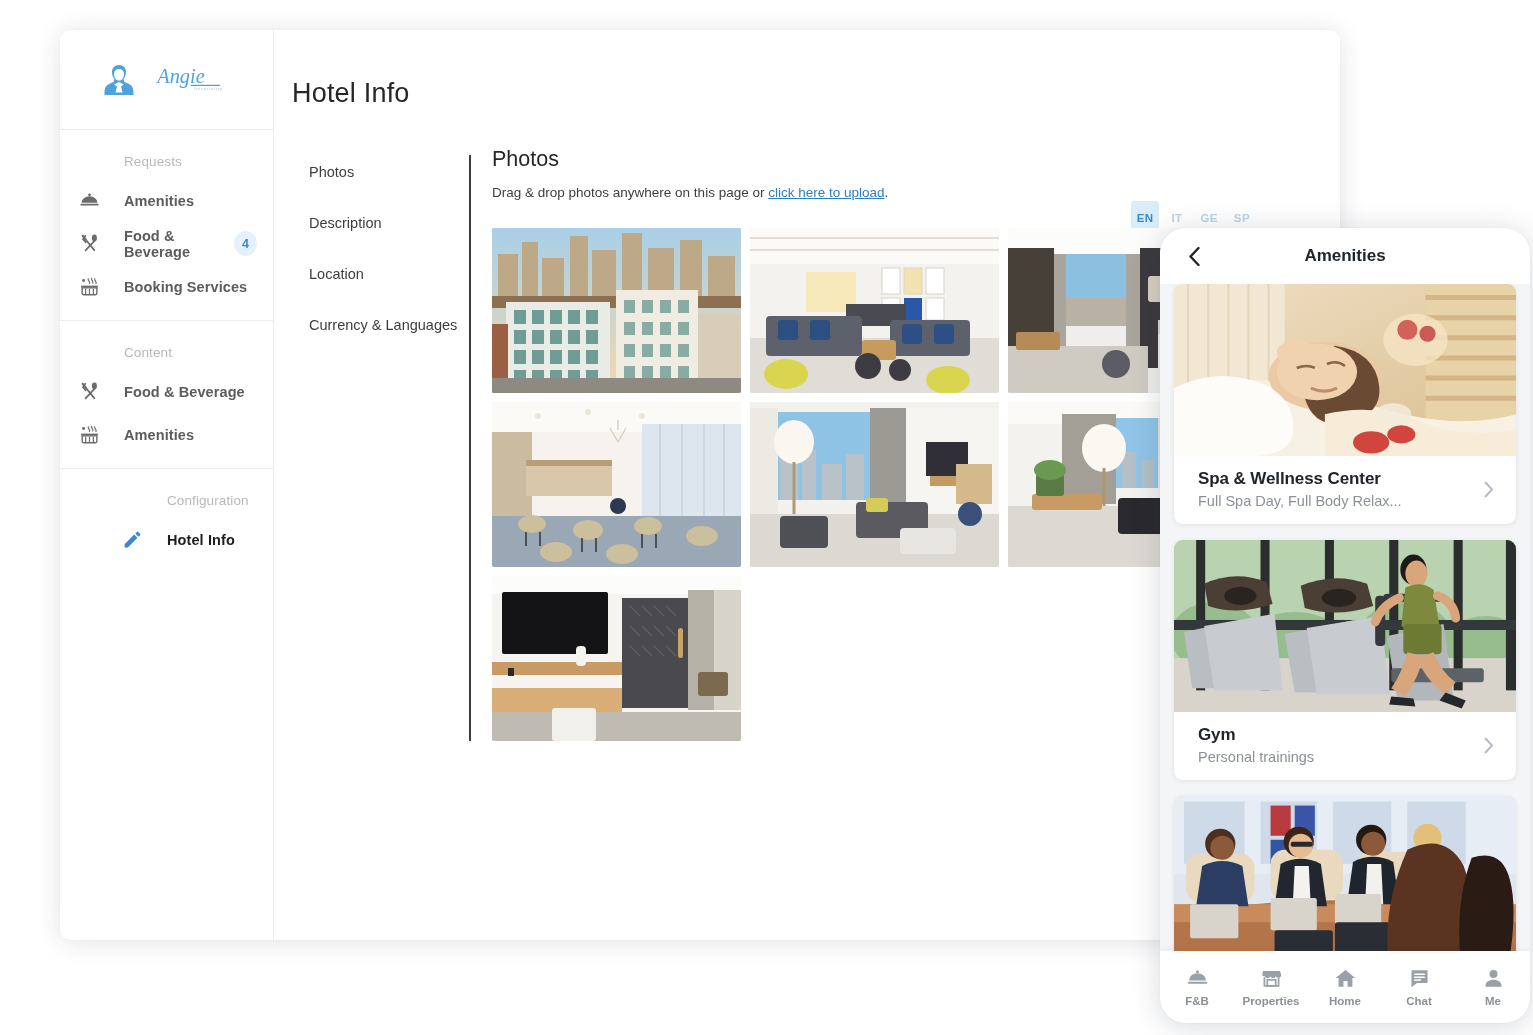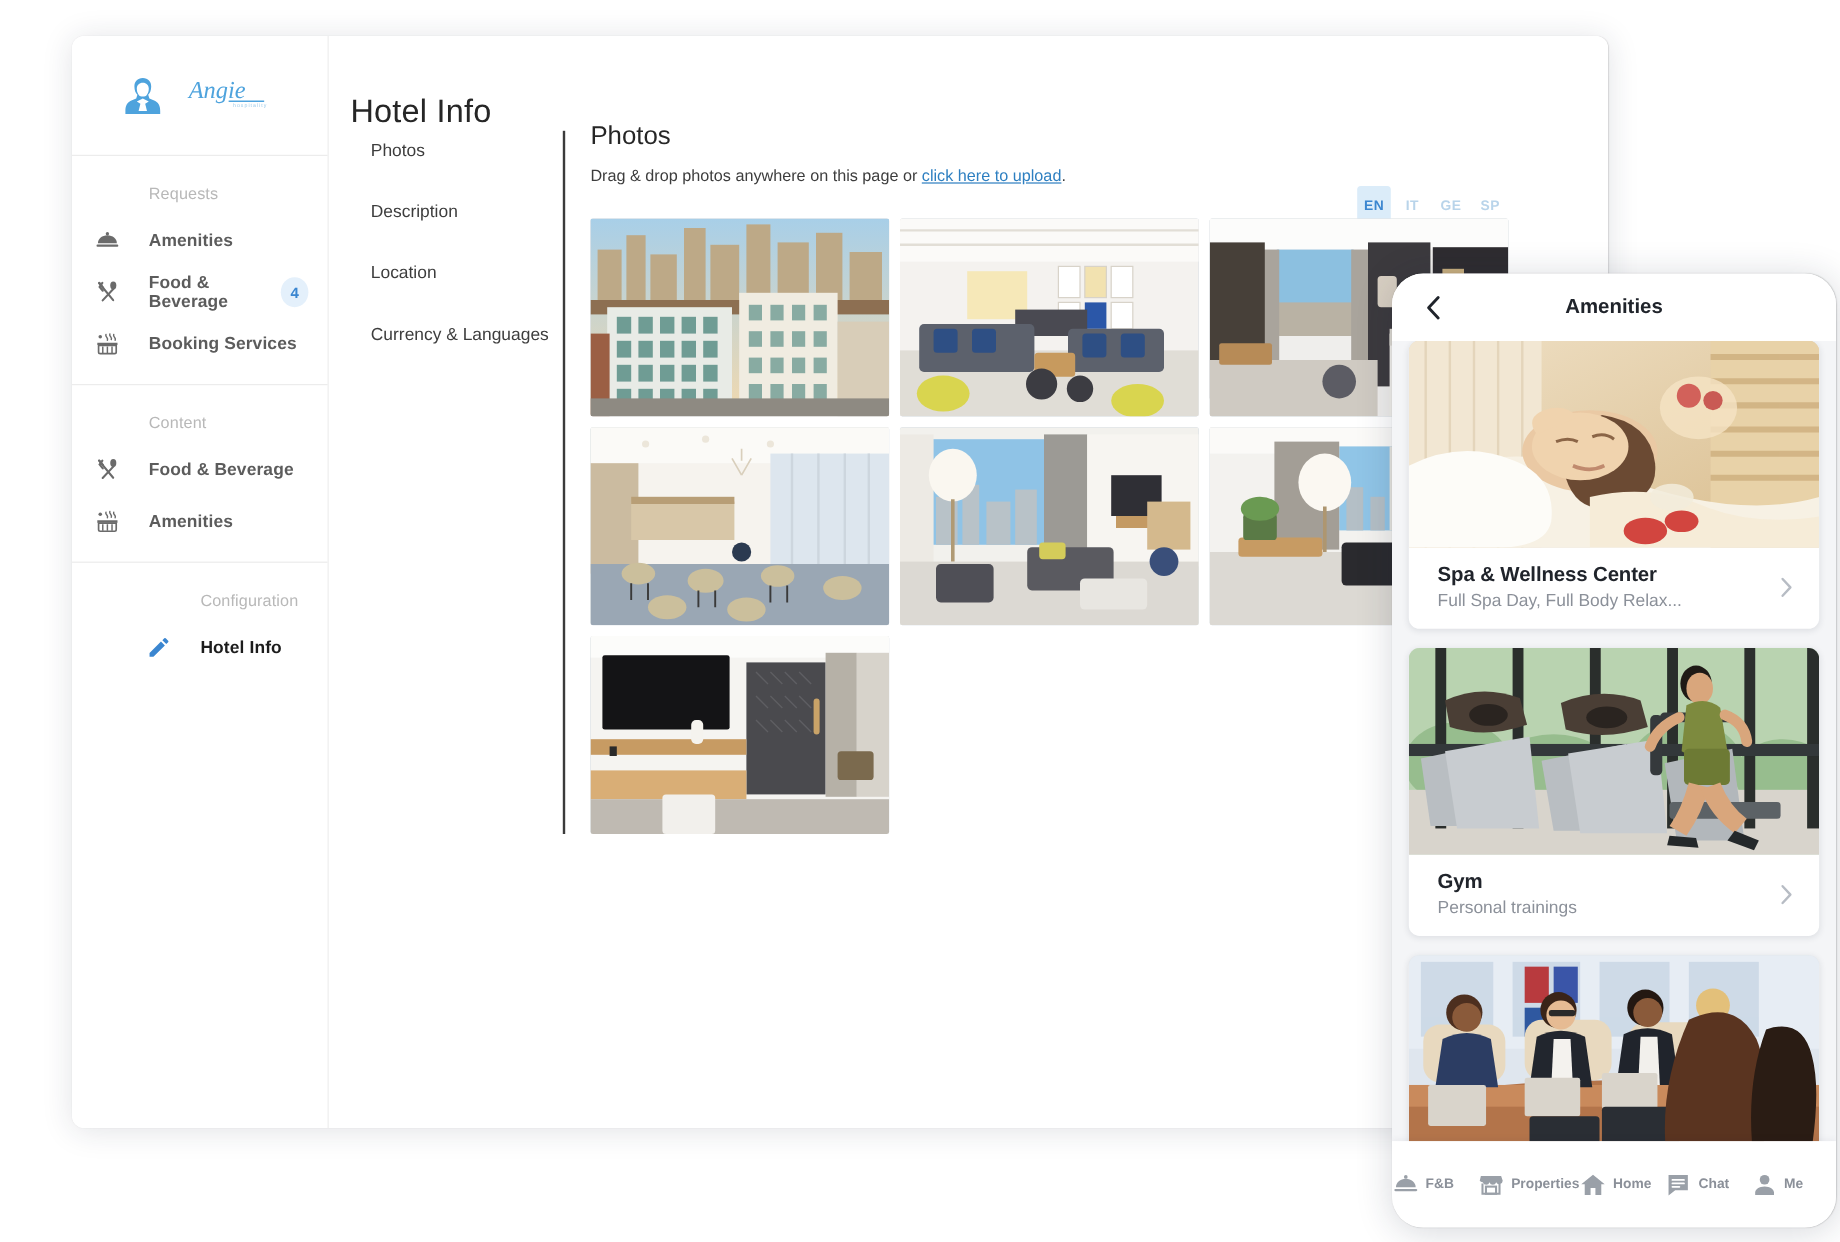--- a/index.html
+++ b/index.html
@@ -71,21 +71,21 @@
     display: flex; align-items: center; justify-content: center;
   }
 
   
   #main { flex: 1; position: relative; background: #fff; }
   #page-title {
     font-size: 27px; color: #262626; font-weight: 400;
     padding: 48px 0 0 18px; letter-spacing: .2px;
   }
 
-  #content-row { display: flex; }
+  #content-row { display: flex; margin-top: 46px; }
   #tabs-col { width: 195px; padding-left: 35px; flex: 0 0 195px; }
   .tab-item {
     font-size: 14.5px; color: #3d3d3d; font-weight: 400;
     padding: 9px 0 9px 0; margin-bottom: 17px; cursor: pointer;
   }
 
   #panel {
     flex: 1;
     border-left: 2px solid #3b3b3b;
     padding-left: 21px;
@@ -184,21 +184,21 @@
   .chev { flex: 0 0 22px; display:flex; align-items:center; justify-content:center; }
 
   #phone-nav {
     height: 72px; flex: 0 0 72px;
     background: #ffffff;
     display: flex; align-items: center;
     box-shadow: 0 -1px 6px rgba(30,40,60,.06);
     z-index: 3;
   }
   .nav-tab {
-    flex: 1; display: flex; flex-direction: row; align-items: center;
+    flex: 1; display: flex; flex-direction: column; align-items: center;
     gap: 5px; cursor: pointer;
   }
   .nav-tab-label { font-size: 11.5px; color: #8b9099; font-weight: 600; }
   .nav-tab-icon { height: 23px; display:flex; align-items:center; }
 </style>
 </head>
 <body>
 
 <div id="app-card">
 

